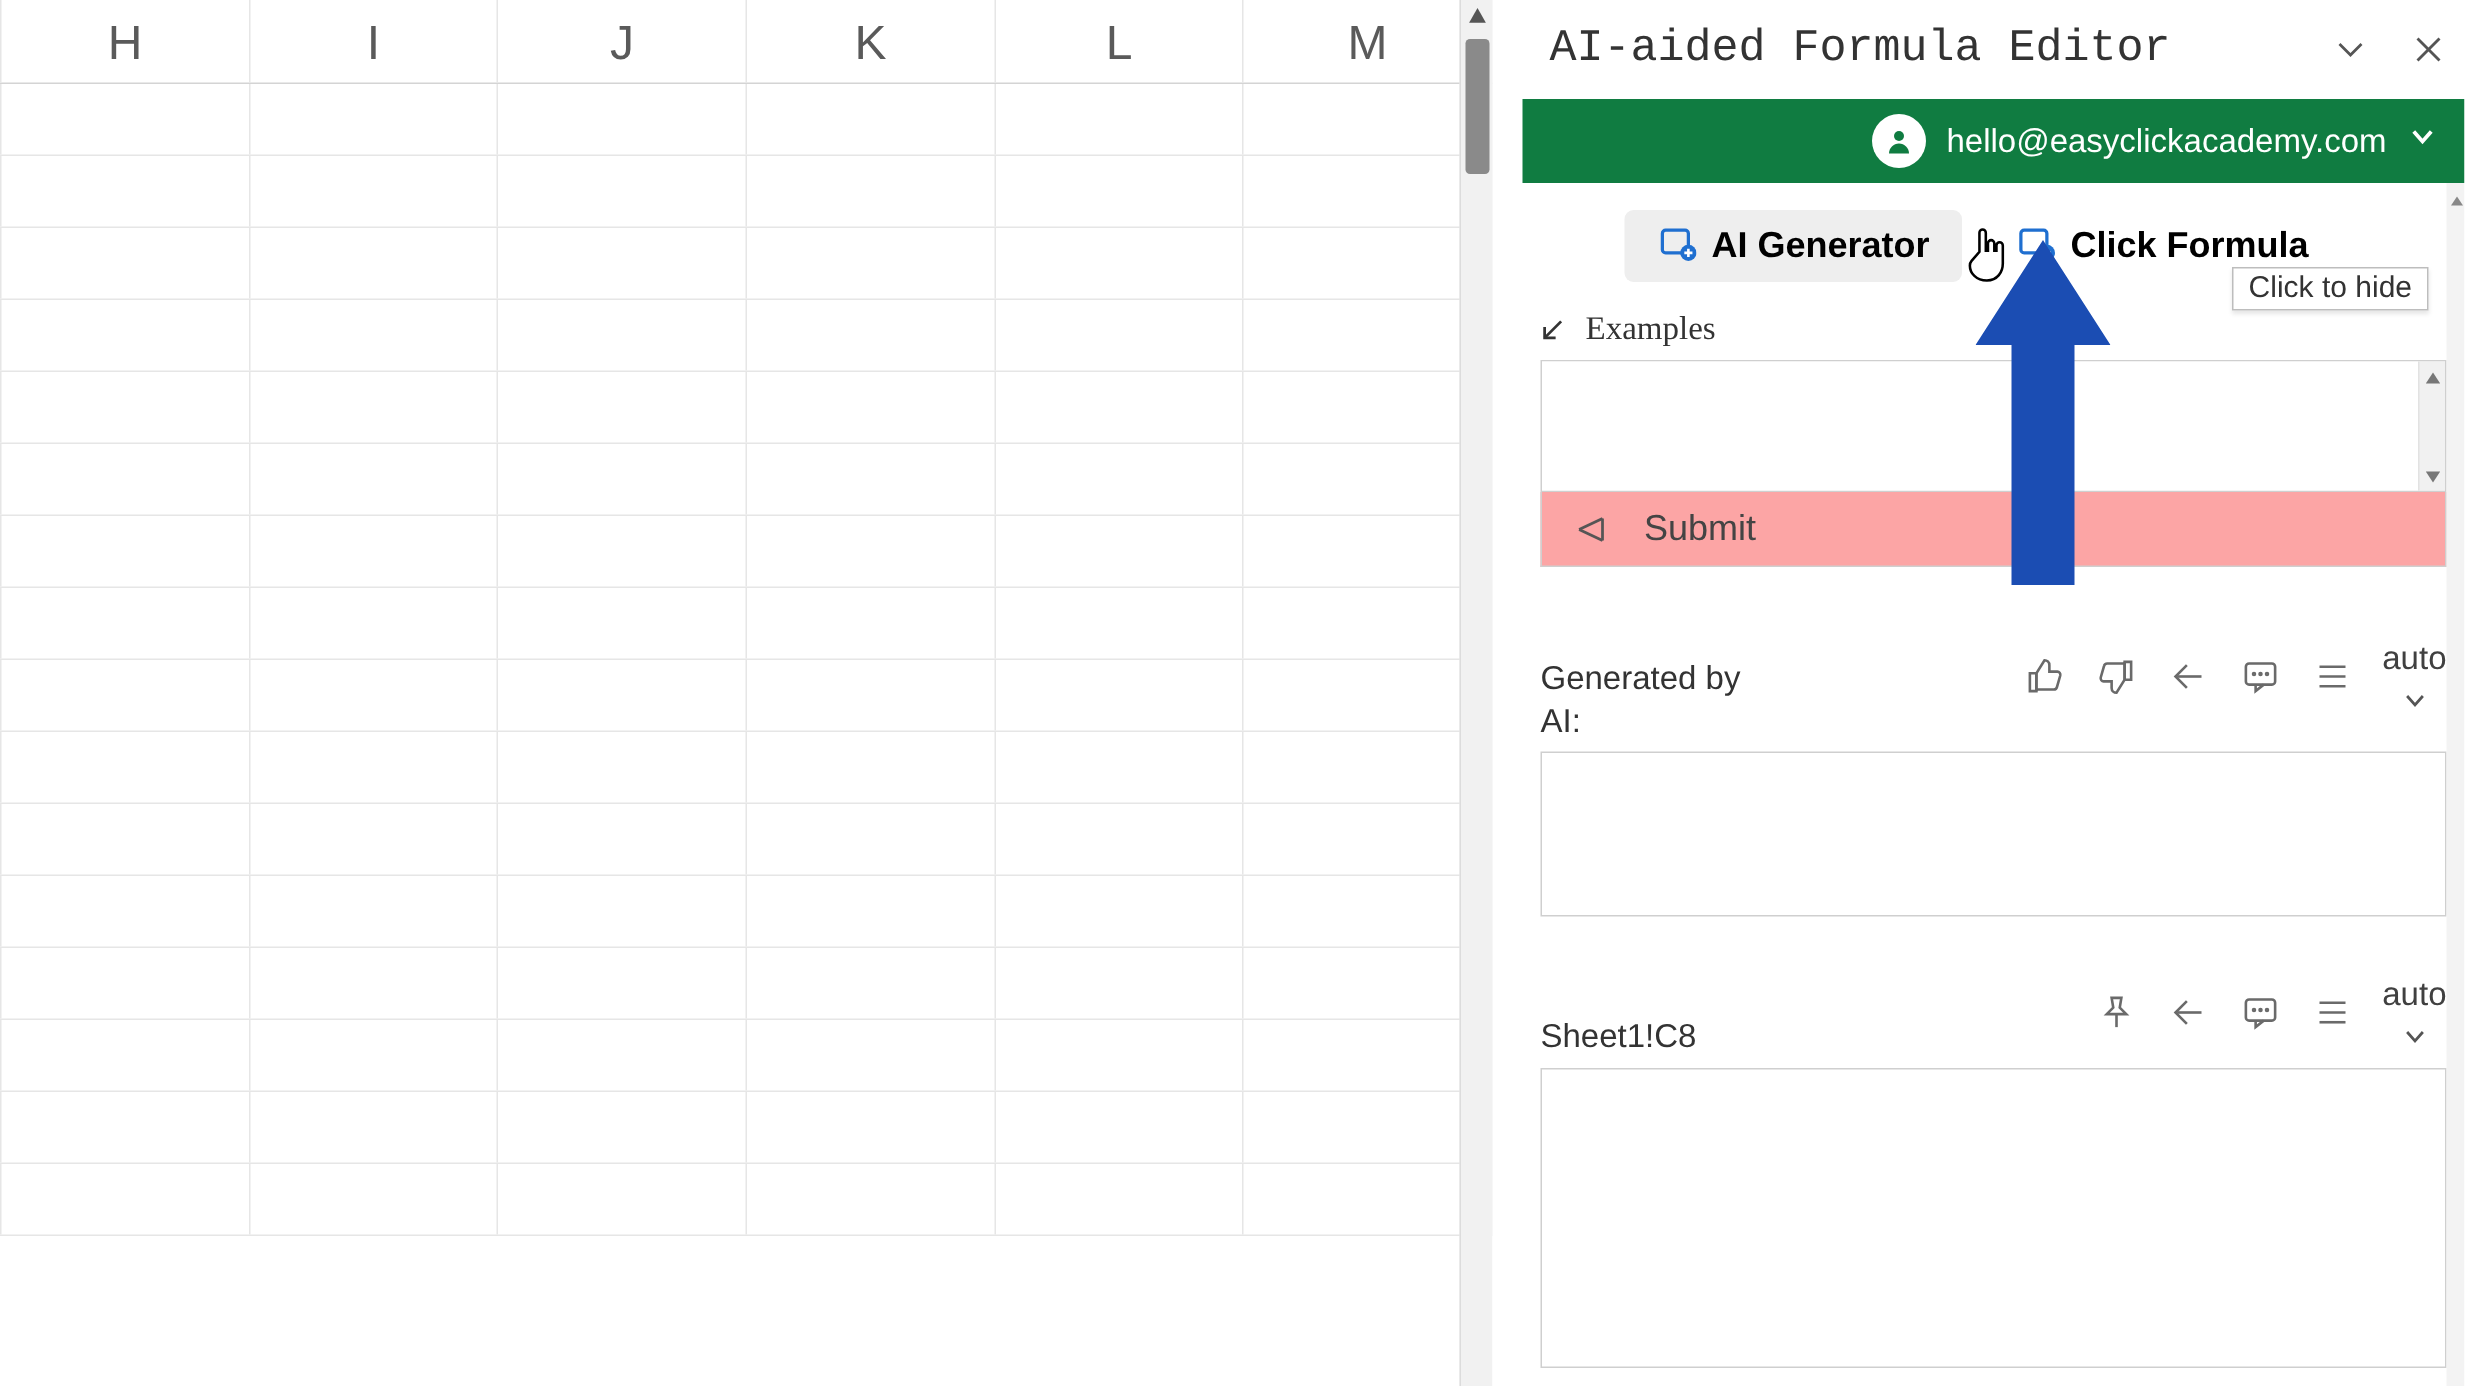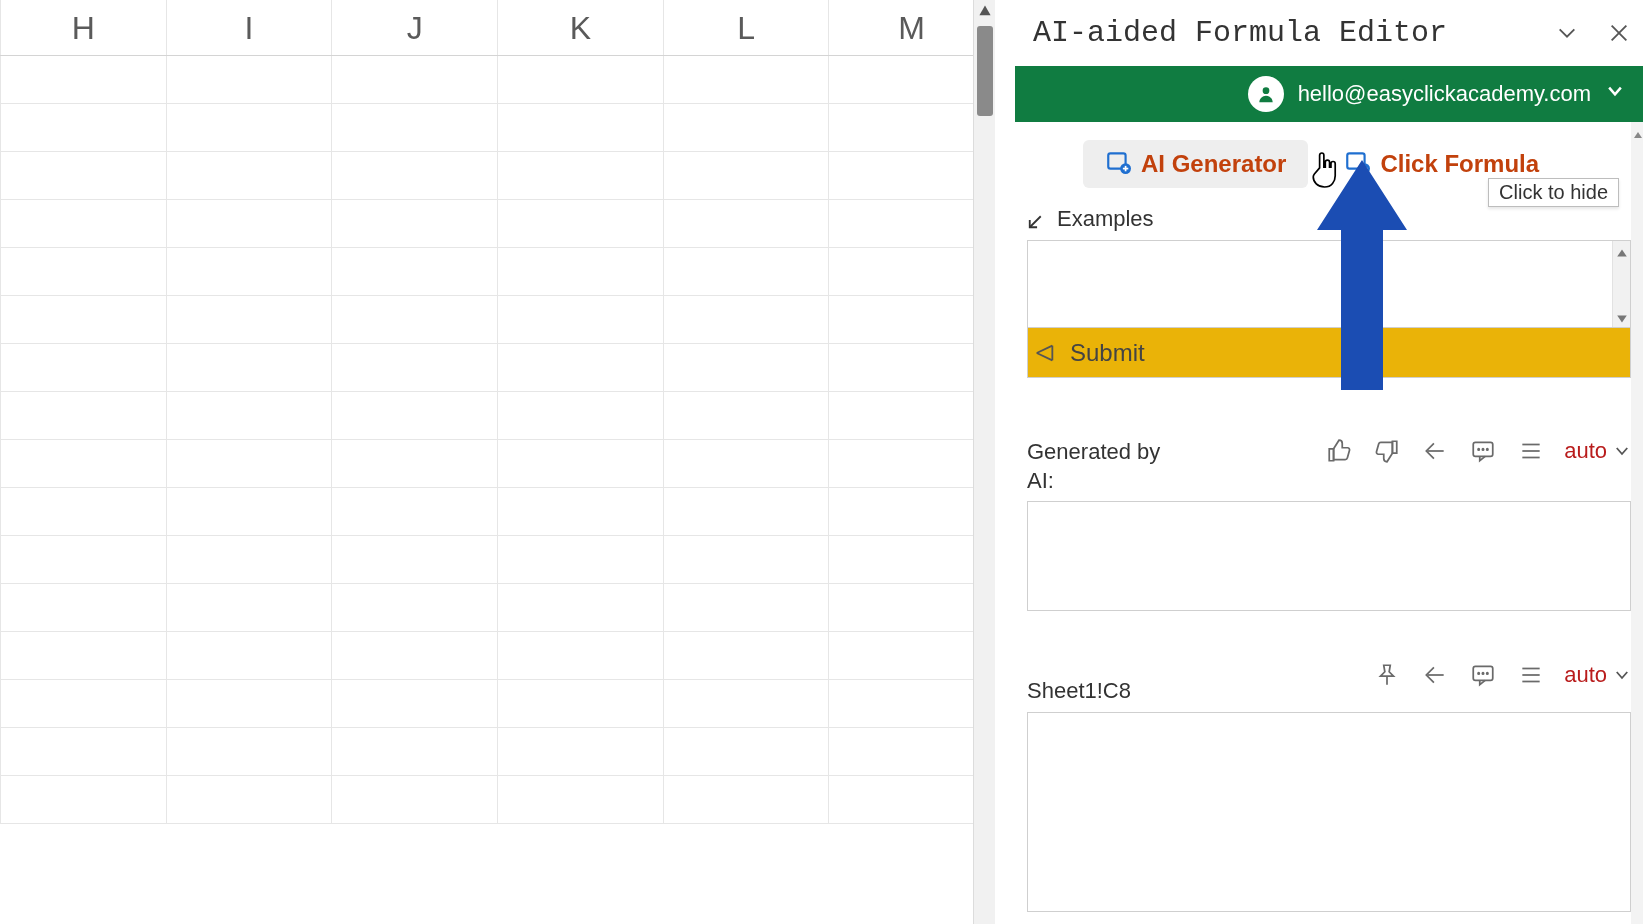--- a/index.html
+++ b/index.html
@@ -39,43 +39,43 @@
 .account-bar .avatar { width: 36px; height: 36px; border-radius: 50%; background: #fff; display: flex; align-items: center; justify-content: center; }
 .account-bar .avatar svg { width: 20px; height: 20px; fill: #107c41; }
 .account-bar .chev svg { width: 20px; height: 20px; stroke: #fff; fill: none; stroke-width: 3; }
 
 .panel-body { padding: 18px 12px 0 12px; position: relative; flex: 1; overflow: hidden; }
 .panel-body-scroll { position: absolute; top: 0; right: -2px; width: 14px; height: 100%; background: #f3f3f3; }
 .panel-body-scroll .arrow { position:absolute; width:10px; height:10px; left:2px; }
 .panel-body-scroll .arrow.top { top:4px; }
 
 .tabs { display: flex; gap: 14px; margin-bottom: 18px; padding-left: 56px; }
-.tab { display: flex; align-items: center; gap: 10px; height: 48px; padding: 0 22px; border-radius: 6px; font-size: 24px; font-weight: 600; color: #c2410c; cursor: pointer; }
+.tab { display: flex; align-items: center; gap: 10px; height: 48px; padding: 0 22px; border-radius: 6px; font-size: 24px; font-weight: 600; color: #000000; cursor: pointer; }
 .tab.active { background: #eeeeee; }
 .tab .tab-icon svg { width: 26px; height: 26px; }
 
 .label-row { display: flex; align-items: center; justify-content: space-between; margin-bottom: 8px; }
 .label-row .lbl { font-size: 24px; color: #333; }
-.label-row .examples { display:flex; align-items:center; gap:8px; font-size: 22px; color:#333; }
+.label-row .examples { display:flex; align-items:flex-start; gap:8px; font-size: 22px; color:#333;font-family:Liberation Serif, serif; }
 
 .input-wrap { position: relative; border: 1px solid #cfcfcf; height: 88px; background:#fff; margin-bottom: 0; }
 .input-wrap textarea { width: calc(100% - 18px); height: 100%; border:none; resize:none; padding:8px; font-size:18px; font-family:inherit; outline:none; }
 .input-wrap .tiny-scroll { position:absolute; right:0; top:0; width:18px; height:100%; background:#f1f1f1; border-left:1px solid #e2e2e2; }
 .input-wrap .tiny-scroll .tsu, .input-wrap .tiny-scroll .tsd { position:absolute; left:3px; width:12px; height:12px; }
 .input-wrap .tiny-scroll .tsu { top:4px; } .input-wrap .tiny-scroll .tsd { bottom:4px; }
 
-.submit-btn { display:flex; align-items:center; gap:14px; border:1px solid #cfcfcf; border-top:none; height:50px; padding-left:6px; font-size:24px; color:#444; background:#eab308; cursor:pointer; margin-bottom: 28px; }
+.submit-btn { display:flex; align-items:center; gap:24px; border:1px solid #cfcfcf; border-top:none; height:50px; padding-left:22px; font-size:24px; color:#444; background:#fca5a5; cursor:pointer; margin-bottom: 28px; }
 .submit-btn svg { width:22px; height:22px; stroke:#555; fill:none; stroke-width:2; }
 
 .section-head { display:flex; align-items:center; justify-content:space-between; margin-bottom:6px; }
 .section-head .shl { font-size:22px; color:#333; max-width:140px; line-height:1.3;margin-top:32px; }
 .toolbar { display:flex; align-items:center; gap:18px; }
 .toolbar .tbtn { width:30px; height:30px; display:flex; align-items:center; justify-content:center; cursor:pointer; }
 .toolbar .tbtn svg { width:26px; height:26px; stroke:#6a6a6a; fill:none; stroke-width:1.6; }
-.toolbar .auto { display:flex; align-items:center; gap:6px; font-size:22px; color:#b91c1c; cursor:pointer; }
+.toolbar .auto { display:flex; align-items:center; gap:6px; font-size:22px; color:#404040; cursor:pointer;flex-direction:column; }
 .toolbar .auto svg { width:18px; height:18px; stroke:#555; fill:none; stroke-width:2.4; }
 
 .gen-box { border:1px solid #cfcfcf; height:110px; background:#fff; margin-bottom: 34px; }
 .sheet-box { border:1px solid #cfcfcf; height:200px; background:#fff; }
 
 
 .tooltip { position: absolute; background:#fff; border:1px solid #bdbdbd; font-size:20px; padding:2px 10px; color:#333; box-shadow:0 2px 3px rgba(0,0,0,.1); z-index:30; }
 
 
 .blue-arrow { position:absolute; z-index:20; }

